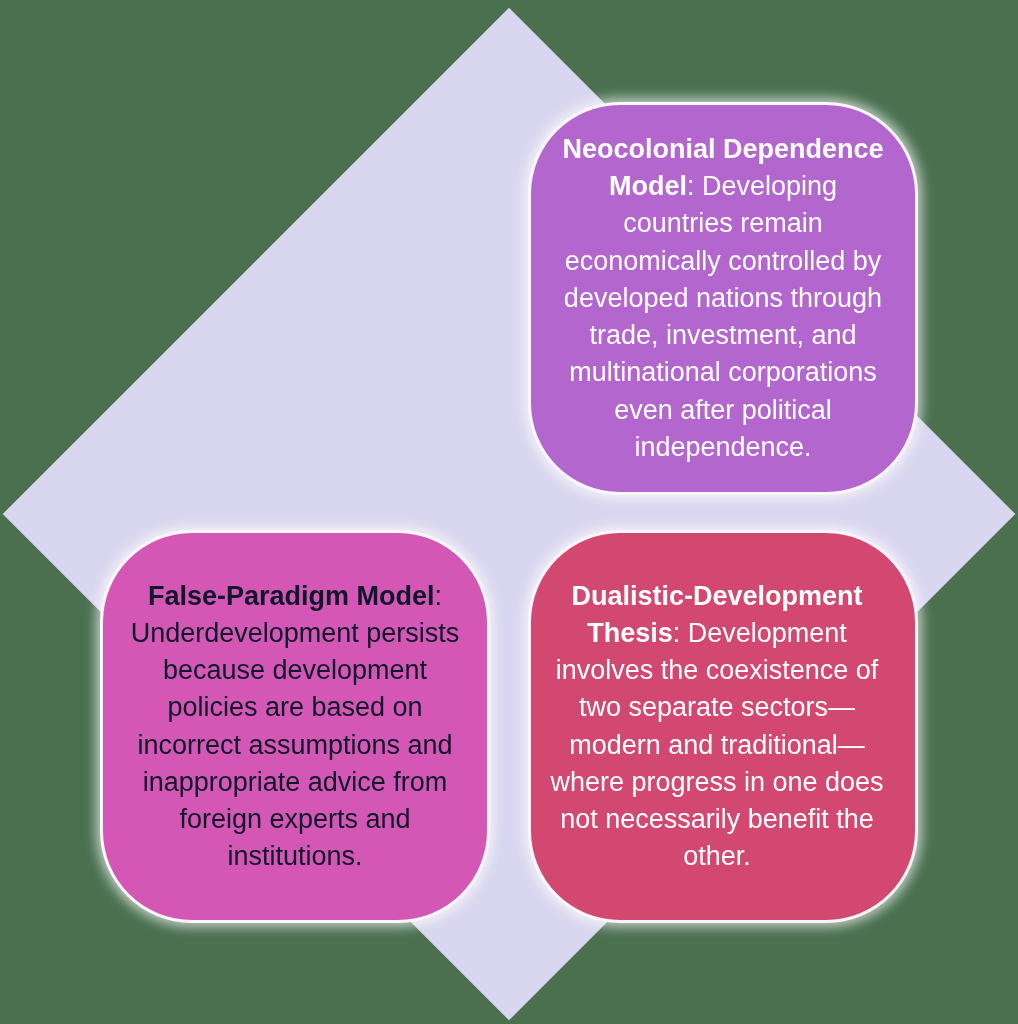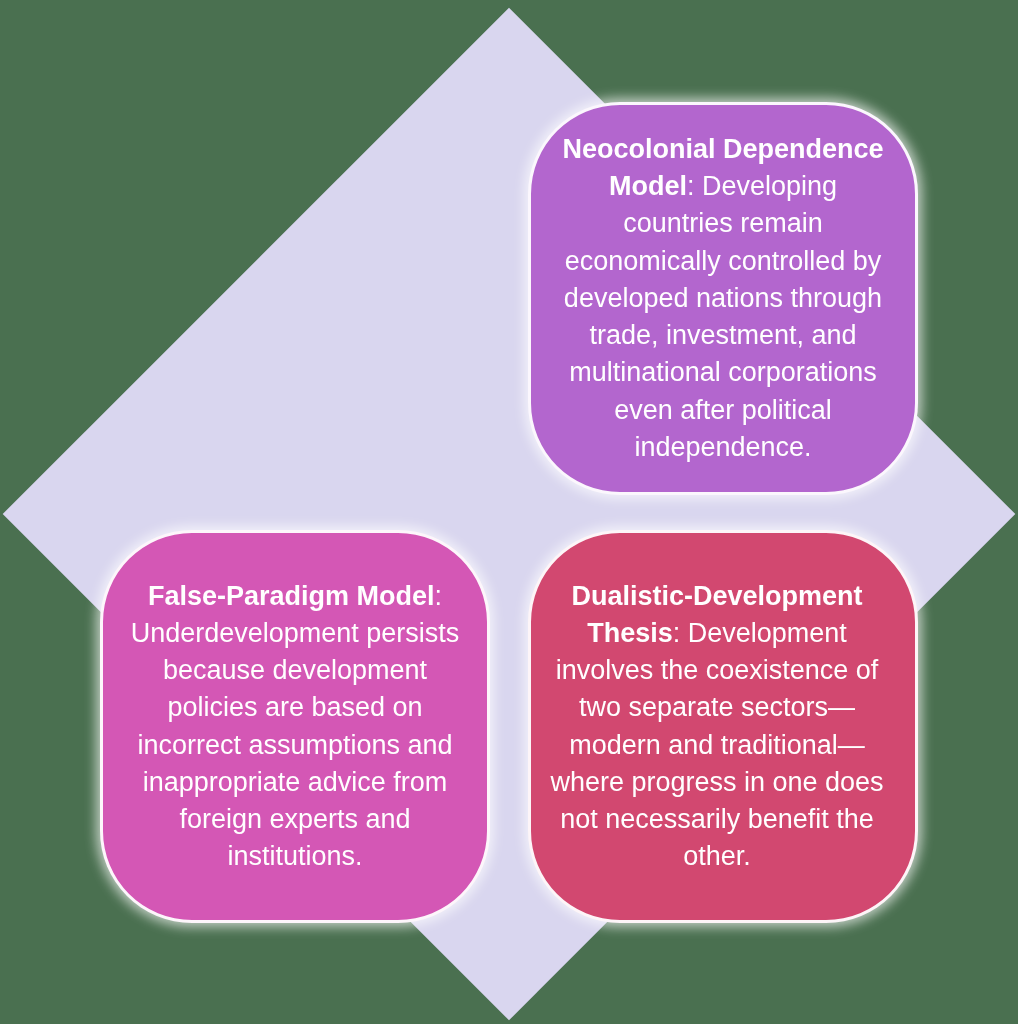--- a/index.html
+++ b/index.html
@@ -58,21 +58,21 @@
   <div class="diamond" style="background-color: rgb(217, 214, 239);"></div>
 
 
   <div class="model-box pos-tr" style="background-color: rgb(179, 102, 206);">
     <div class="box-text" style="color: rgb(255, 255, 255);">
       <span class="box-title">Neocolonial Dependence Model</span><span>: </span><span>Developing countries remain economically controlled by developed nations through trade, investment, and multinational corporations even after political independence.</span>
     </div>
   </div>
 
   <div class="model-box pos-bl" style="background-color: rgb(212, 87, 181);">
-    <div class="box-text" style="color: #ffffff;">
+    <div class="box-text" style="color: #0f172a;">
       <span class="box-title">False-Paradigm Model</span><span>: </span><span>Underdevelopment persists because development policies are based on incorrect assumptions and inappropriate advice from foreign experts and institutions.</span>
     </div>
   </div>
 
   <div class="model-box pos-br" style="background-color: rgb(210, 72, 112);">
     <div class="box-text" style="color: rgb(255, 255, 255);">
       <span class="box-title">Dualistic-Development Thesis</span><span>: </span><span>Development involves the coexistence of two separate sectors—modern and traditional—where progress in one does not necessarily benefit the other.</span>
     </div>
   </div>
 

